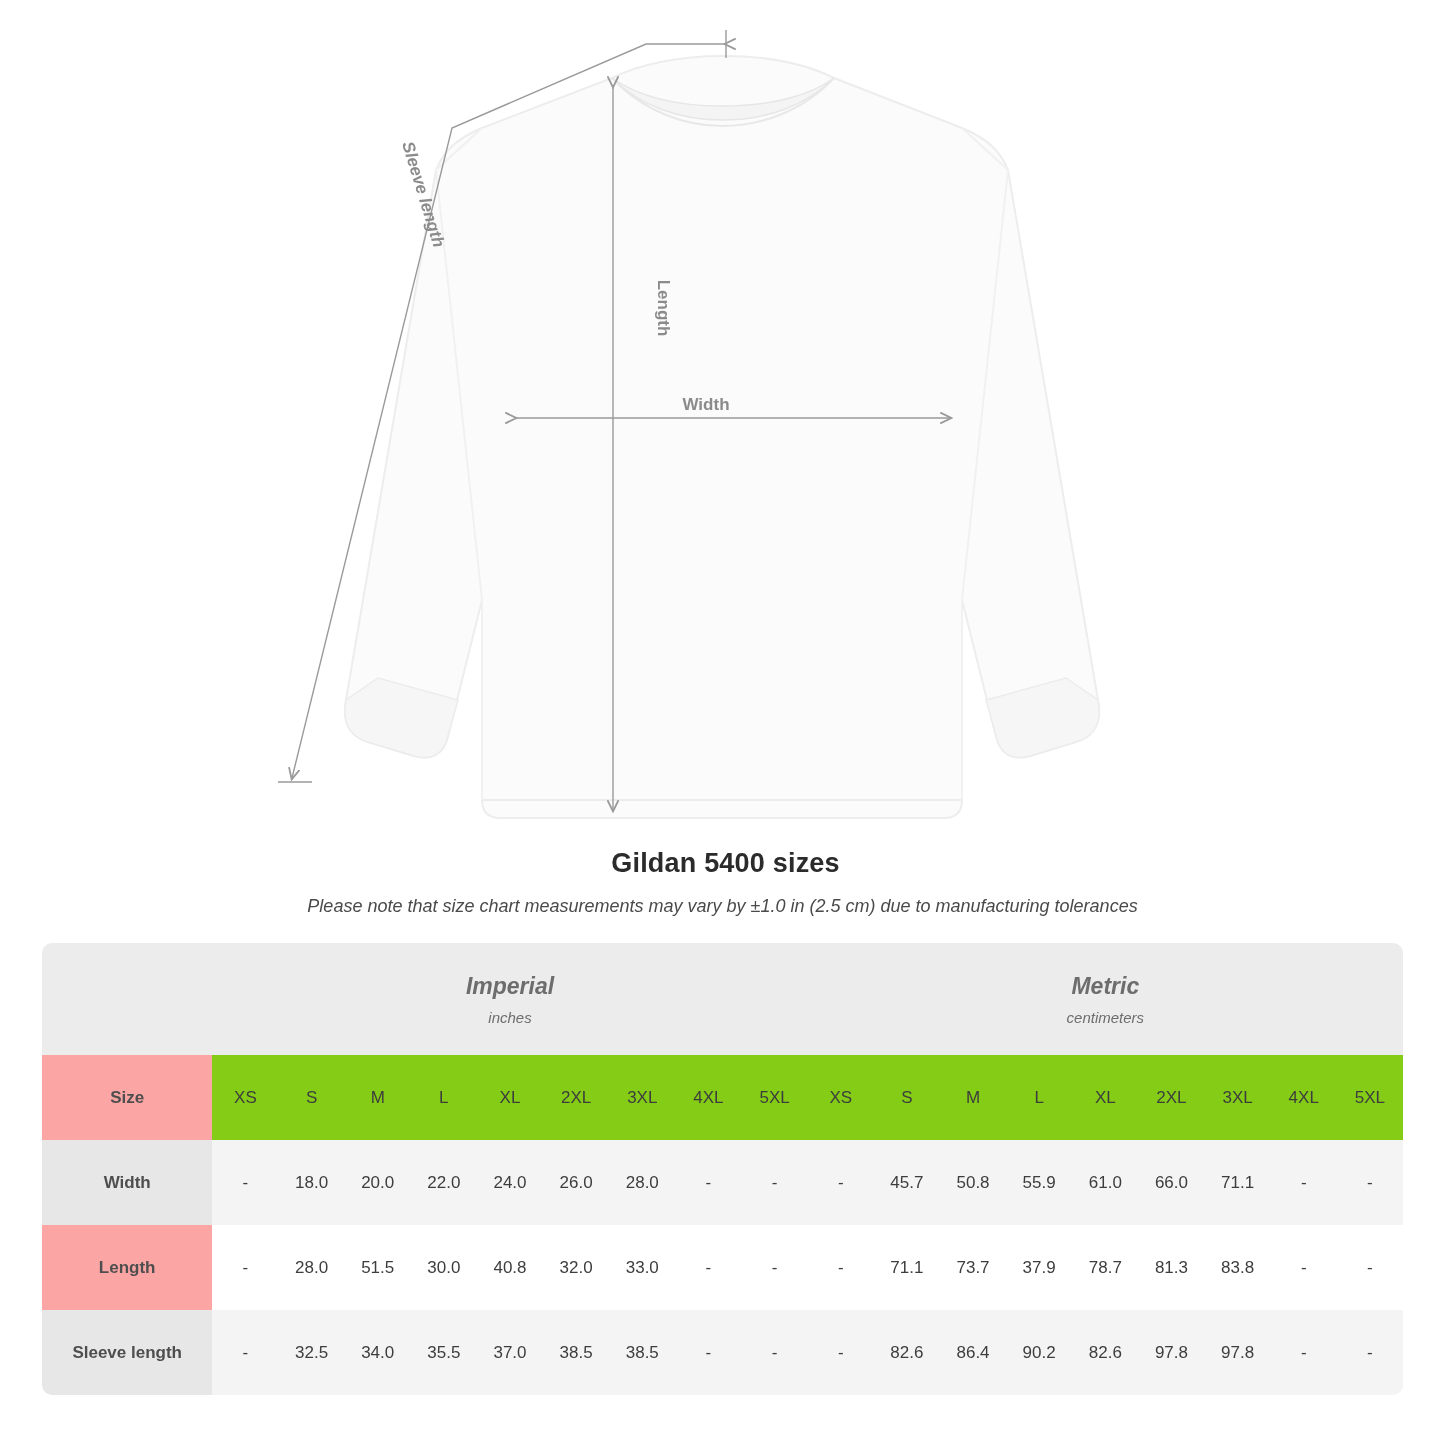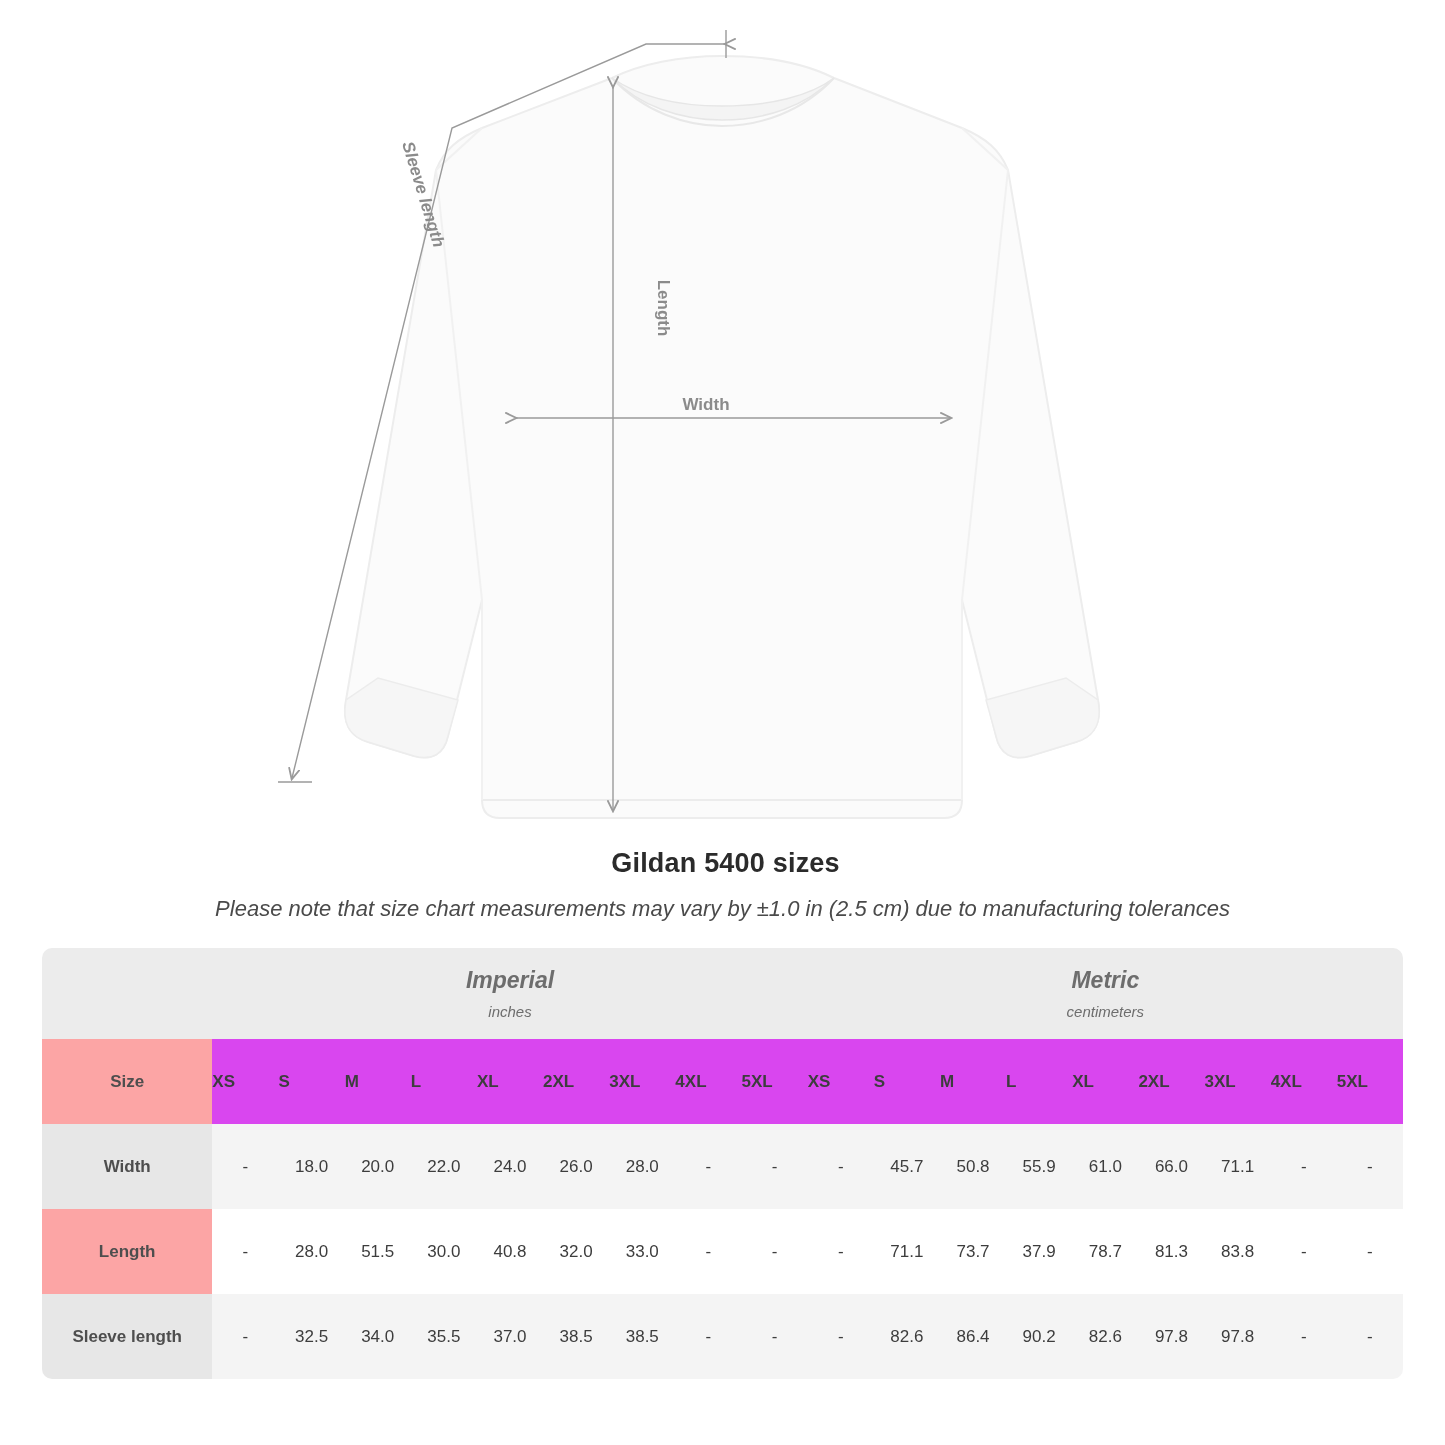--- a/index.html
+++ b/index.html
@@ -37,21 +37,21 @@
     margin-top: 10px;
   }
   .chart-title {
     font-size: 27px;
     font-weight: bold;
     color: #2b2b2b;
     letter-spacing: 0.2px;
     padding-left: 6px;
   }
   .chart-note {
-    font-size: 22px;
+    font-size: 18px;
     font-style: italic;
     color: #4a4a4a;
     margin-top: 17px;
   }
 
   
   .table-wrap {
     margin: 26px 42px 0 42px;
     width: 1361px;
   }
@@ -61,21 +61,21 @@
     table-layout: fixed;
   }
   table.size-table td, table.size-table th {
     border: 0;
     padding: 0;
   }
 
   .unit-header-cell {
     background: #ececec;
     text-align: center;
-    height: 91px;
+    height: 112px;
     vertical-align: middle;
   }
   .unit-header-cell.last { border-top-right-radius: 10px; }
   .unit-name {
     font-size: 23px;
     font-style: italic;
     font-weight: bold;
     color: #6d6d6d;
   }
   .unit-sub {
@@ -90,25 +90,25 @@
   .row-head {
     background: #fca5a5;
     font-size: 17px;
     font-weight: bold;
     color: #4e4e4e;
     text-align: center;
     height: 85px;
     vertical-align: middle;
   }
   .col-head {
-    background: #d946ef;
+    background: #84cc16;
     font-size: 17px;
-    font-weight: bold;
+    font-weight: normal;
     color: #3d3d3d;
-    text-align: left;
+    text-align: center;
     height: 85px;
     vertical-align: middle;
   }
   td.cell {
     text-align: center;
     font-size: 17px;
     color: #3d3d3d;
     height: 85px;
     vertical-align: middle;
     background: #ffffff;

